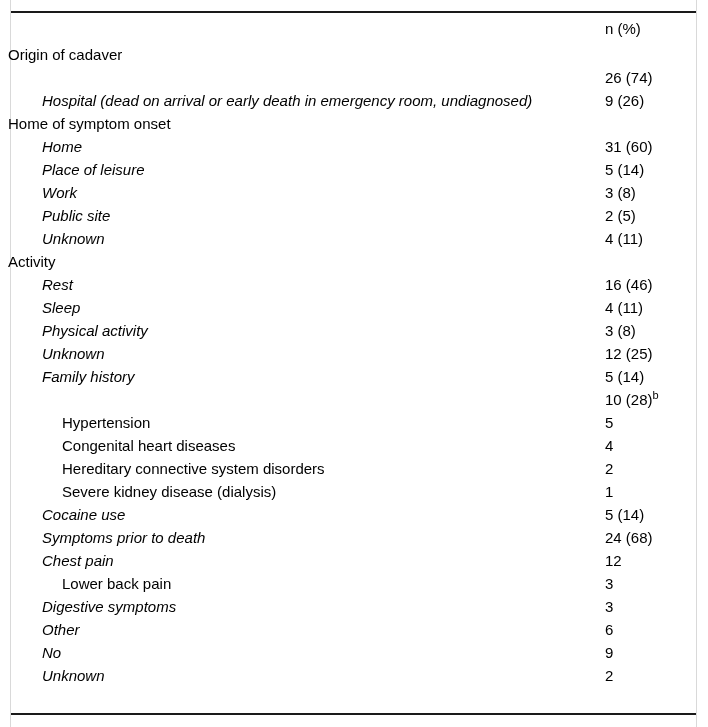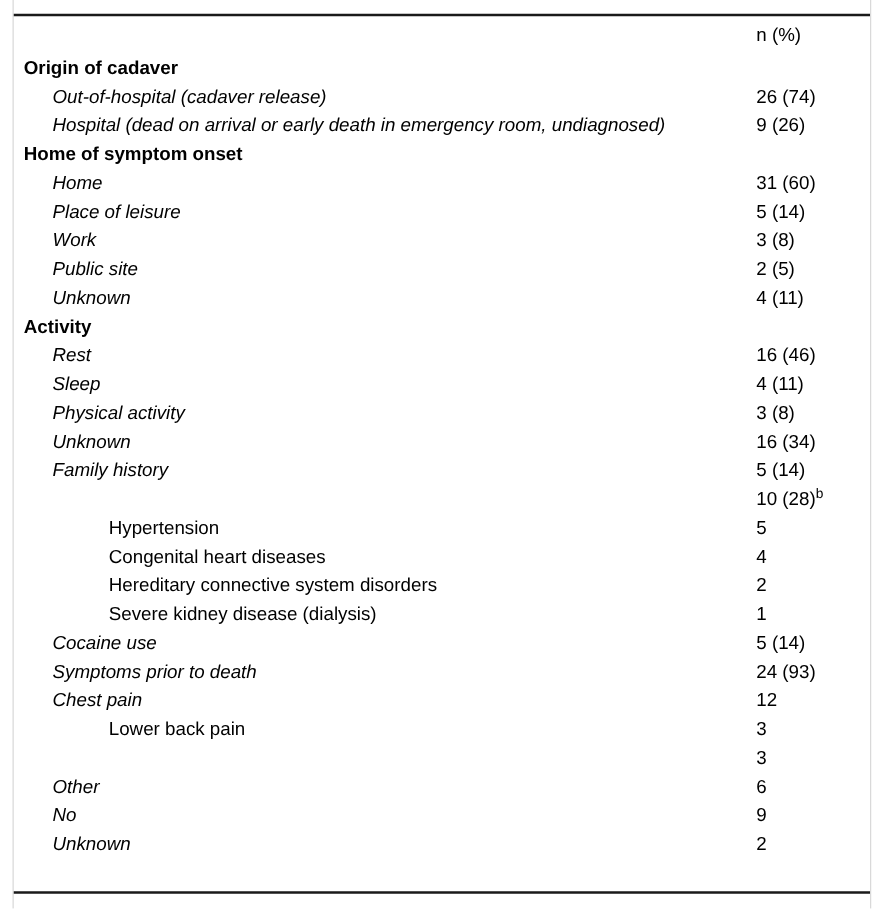--- a/index.html
+++ b/index.html
@@ -48,29 +48,29 @@
     height: 23px;
     line-height: 23px;
     font-size: 15px;
     white-space: nowrap;
   }
   .row.header-row { margin-bottom: 3px; }
   .label {
     display: inline-block;
   }
   .row.section .label {
-    margin-left: 19px;
-    font-weight: bold;
+    margin-left: 8px;
+    font-weight: normal;
   }
   .row.item .label {
     margin-left: 42px;
     font-style: italic;
   }
   .row.subitem .label {
-    margin-left: 87px;
+    margin-left: 62px;
     font-style: normal;
   }
   .value {
     position: absolute;
     left: 605px;
     top: 0;
     font-style: normal;
     font-weight: normal;
   }
   .value sup {
@@ -91,21 +91,20 @@
     <div class="row header-row">
       <span class="value">n (%)</span>
     </div>
 
   <div class="row section">
     <span class="label">Origin of cadaver</span>
     <span class="value"><span class="val-text"></span></span>
   </div>
 
   <div class="row item">
-    <span class="label">Out-of-hospital (cadaver release)</span>
     <span class="value"><span class="val-text">26 (74)</span></span>
   </div>
 
   <div class="row item">
     <span class="label">Hospital (dead on arrival or early death in emergency room, undiagnosed)</span>
     <span class="value"><span class="val-text">9 (26)</span></span>
   </div>
 
   <div class="row section">
     <span class="label">Home of symptom onset</span>
@@ -152,21 +151,21 @@
     <span class="value"><span class="val-text">4 (11)</span></span>
   </div>
 
   <div class="row item">
     <span class="label">Physical activity</span>
     <span class="value"><span class="val-text">3 (8)</span></span>
   </div>
 
   <div class="row item">
     <span class="label">Unknown</span>
-    <span class="value"><span class="val-text">16 (34)</span></span>
+    <span class="value"><span class="val-text">12 (25)</span></span>
   </div>
 
 
   <div class="row item">
     <span class="label">Family history</span>
     <span class="value"><span class="val-text">5 (14)</span></span>
   </div>
 
   <div class="row item">
     <span class="value"><span class="val-text">10 (28)</span><sup>b</sup></span>
@@ -192,34 +191,35 @@
     <span class="value"><span class="val-text">1</span></span>
   </div>
 
   <div class="row item">
     <span class="label">Cocaine use</span>
     <span class="value"><span class="val-text">5 (14)</span></span>
   </div>
 
   <div class="row item">
     <span class="label">Symptoms prior to death</span>
-    <span class="value"><span class="val-text">24 (93)</span></span>
+    <span class="value"><span class="val-text">24 (68)</span></span>
   </div>
 
   <div class="row item">
     <span class="label">Chest pain</span>
     <span class="value"><span class="val-text">12</span></span>
   </div>
 
   <div class="row subitem">
     <span class="label">Lower back pain</span>
     <span class="value"><span class="val-text">3</span></span>
   </div>
 
   <div class="row item">
+    <span class="label">Digestive symptoms</span>
     <span class="value"><span class="val-text">3</span></span>
   </div>
 
   <div class="row item">
     <span class="label">Other</span>
     <span class="value"><span class="val-text">6</span></span>
   </div>
 
   <div class="row item">
     <span class="label">No</span>

